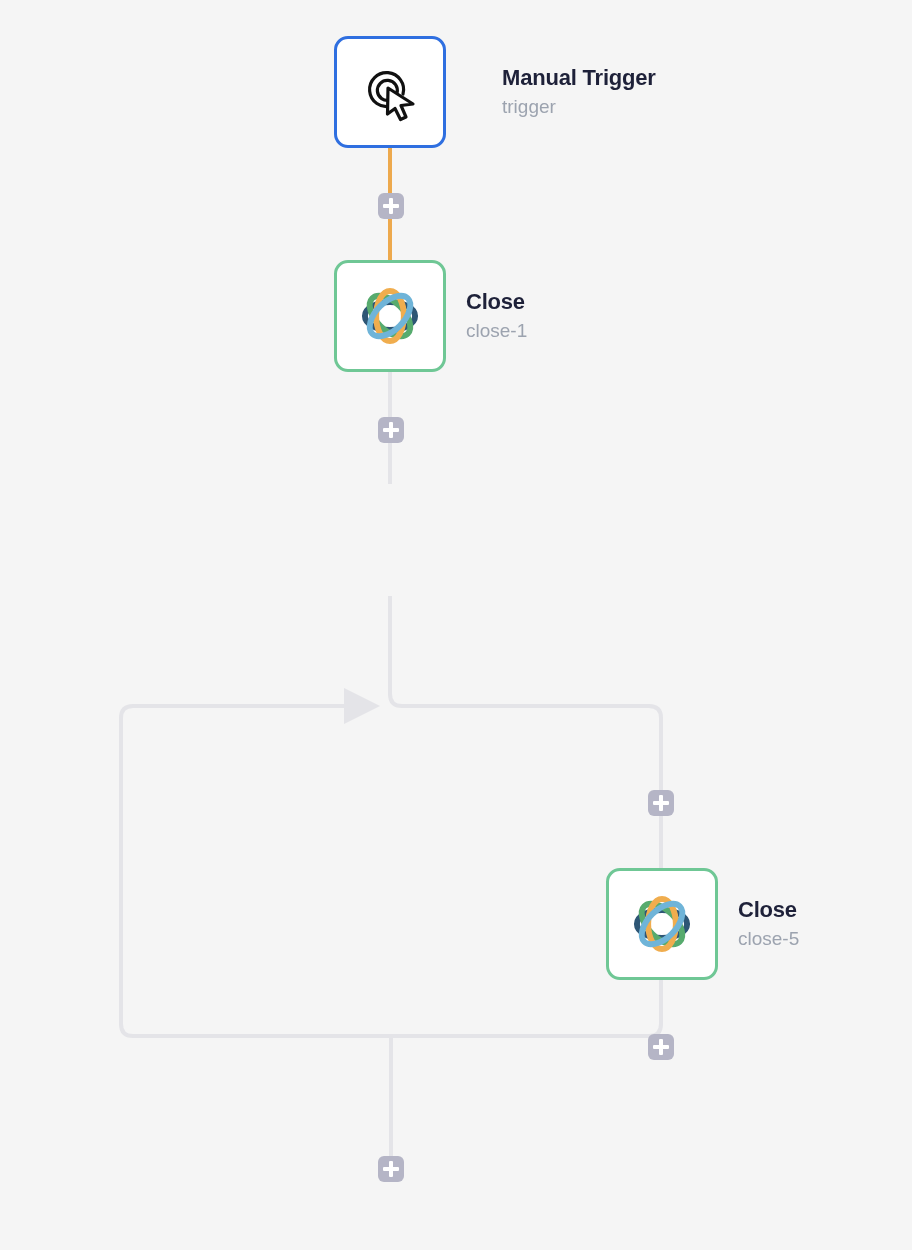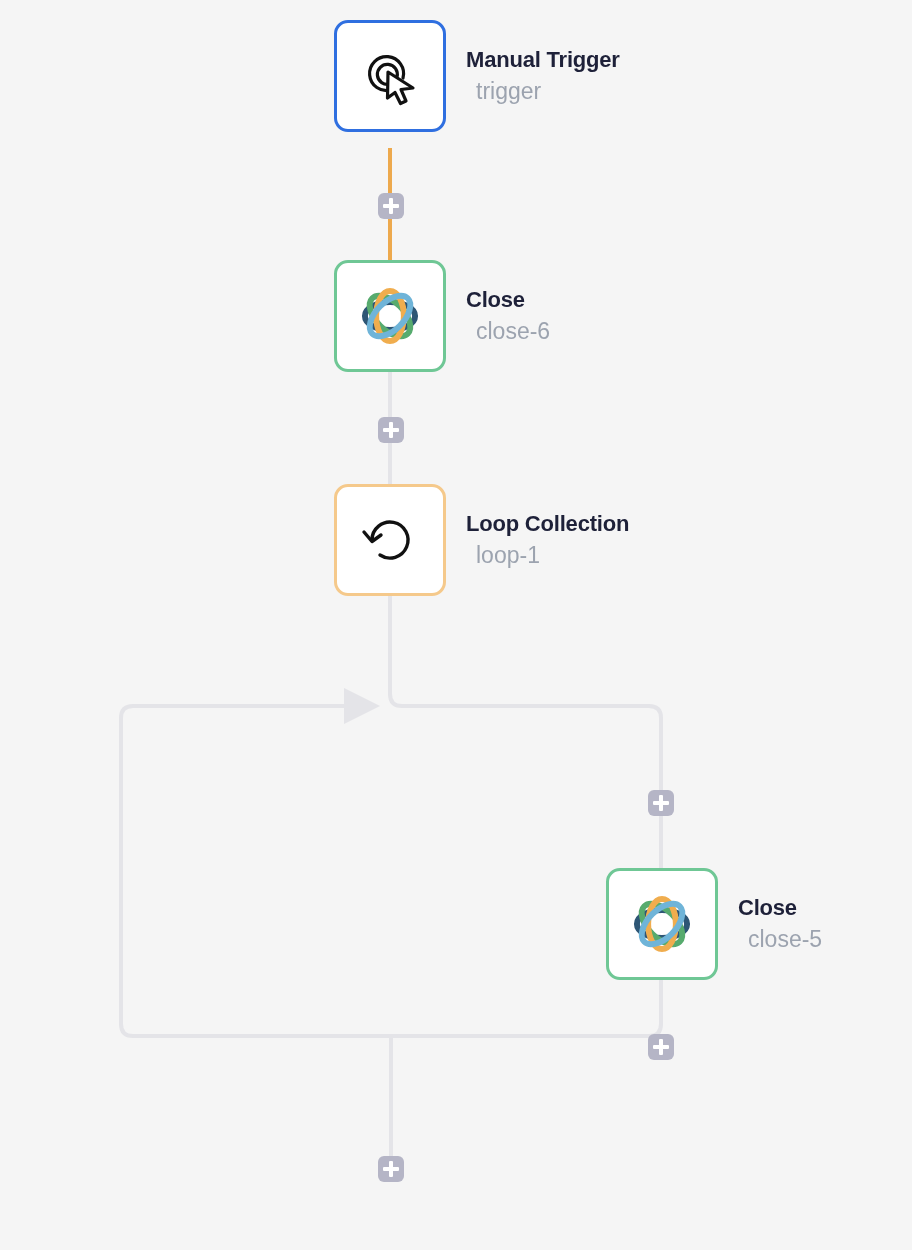--- a/index.html
+++ b/index.html
@@ -48,25 +48,24 @@
     line-height: 1.18;
   }
   .node-title {
     font-size: 22px;
     font-weight: bold;
     color: #1e2139;
     letter-spacing: -0.2px;
     white-space: nowrap;
   }
   .node-sub {
-    font-size: 23px;
+    font-size: 19px;
     color: #9ca3af;
     margin-top: 5px;
     white-space: nowrap;
-    margin-left: 10px;
   }
 
   
   .plus-btn {
     position: absolute;
     width: 26px; height: 26px;
     background: #b5b5c6;
     border-radius: 6px;
     display: flex;
     align-items: center;
@@ -104,21 +103,21 @@
 
     <path d="M390,372 L390,484" stroke="#e4e4e8" stroke-width="4" fill="none"></path>
 
     <path d="M390,596 L390,694 Q390,706 402,706 L649,706 Q661,706 661,718 L661,868" stroke="#e4e4e8" stroke-width="4" fill="none"></path>
 
     <path d="M661,980 L661,1024 Q661,1036 649,1036 L133,1036 Q121,1036 121,1024 L121,718 Q121,706 133,706 L352,706" stroke="#e4e4e8" stroke-width="4" fill="none" marker-end="url(#arrowGray)"></path>
 
     <path d="M391,1036 L391,1156" stroke="#e4e4e8" stroke-width="4" fill="none"></path>
   </svg>
 
-  <div class="node" style="left:334px; top:20px;">
+  <div class="node" style="left:334px; top:36px;gap:36px;">
     <div class="node-box trigger">
       <svg class="icon-svg" width="62" height="62" viewBox="0 0 62 62">
         <g fill="none" stroke="#111111" stroke-width="3.2" stroke-linecap="round">
           <path d="M44,33 A17,17 0 1,0 32,45"></path>
           <path d="M38,32 A10,10 0 1,0 31,39"></path>
         </g>
         <path d="M29,27 L54,43 L42,44.5 L47,56 L41.5,58.5 L36,47.5 L28.5,53 Z" fill="#ffffff" stroke="#111111" stroke-width="3.2" stroke-linejoin="round"></path>
       </svg>
     </div>
     <div class="node-labels">
@@ -133,36 +132,24 @@
         <g fill="none" stroke-width="9">
           <ellipse cx="50" cy="50" rx="38" ry="21" stroke="#2e5675" transform="rotate(0 50 50)"></ellipse>
           <ellipse cx="50" cy="50" rx="38" ry="21" stroke="#57ab6e" transform="rotate(45 50 50)"></ellipse>
           <ellipse cx="50" cy="50" rx="38" ry="21" stroke="#f0ad4e" transform="rotate(90 50 50)"></ellipse>
           <ellipse cx="50" cy="50" rx="38" ry="21" stroke="#6fb4d8" transform="rotate(135 50 50)"></ellipse>
         </g>
       </svg>
     </div>
     <div class="node-labels">
       <div class="node-title">Close</div>
-      <div class="node-sub">close-6</div>
+      <div class="node-sub">close-1</div>
     </div>
   </div>
 
-  <div class="node" style="left:334px; top:484px;">
-    <div class="node-box loop">
-      <svg class="icon-svg" width="60" height="60" viewBox="0 0 60 60">
-        <path d="M12,30 A18,18 0 1,1 20,45" fill="none" stroke="#111111" stroke-width="3.4" stroke-linecap="round"></path>
-        <path d="M4,22 L12,31.5 L21,25" fill="none" stroke="#111111" stroke-width="3.4" stroke-linecap="round" stroke-linejoin="round"></path>
-      </svg>
-    </div>
-    <div class="node-labels">
-      <div class="node-title">Loop Collection</div>
-      <div class="node-sub">loop-1</div>
-    </div>
-  </div>
 
   <div class="node" style="left:606px; top:868px;">
     <div class="node-box close">
       <svg class="icon-svg" width="66" height="66" viewBox="0 0 100 100">
         <g fill="none" stroke-width="9">
           <ellipse cx="50" cy="50" rx="38" ry="21" stroke="#2e5675" transform="rotate(0 50 50)"></ellipse>
           <ellipse cx="50" cy="50" rx="38" ry="21" stroke="#57ab6e" transform="rotate(45 50 50)"></ellipse>
           <ellipse cx="50" cy="50" rx="38" ry="21" stroke="#f0ad4e" transform="rotate(90 50 50)"></ellipse>
           <ellipse cx="50" cy="50" rx="38" ry="21" stroke="#6fb4d8" transform="rotate(135 50 50)"></ellipse>
         </g>

